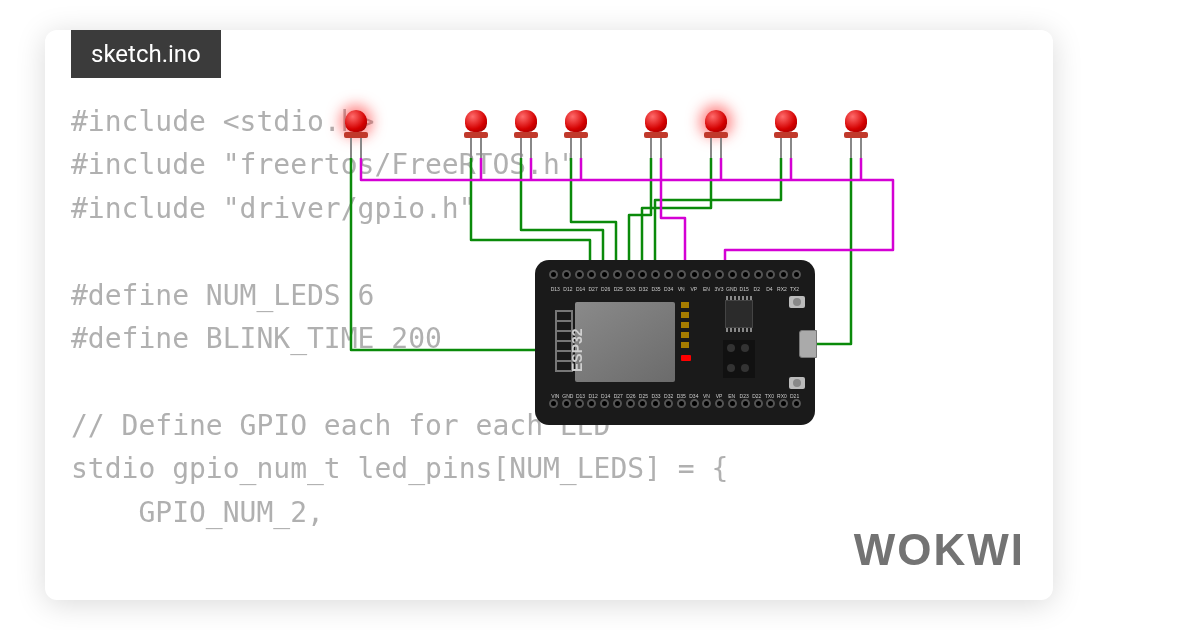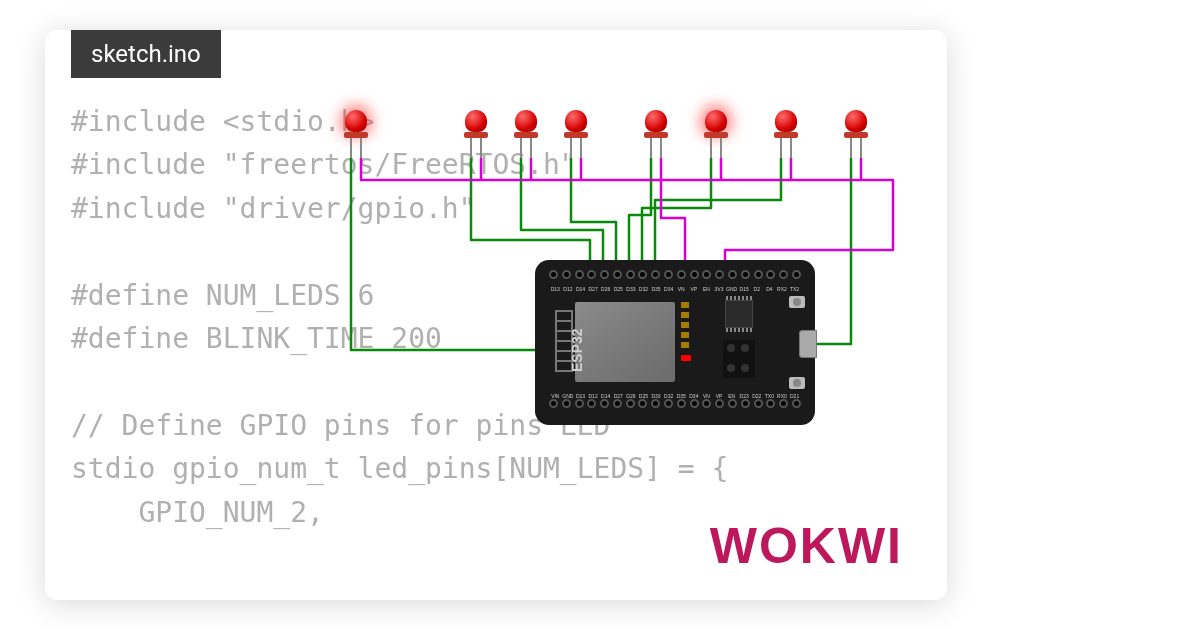--- a/index.html
+++ b/index.html
@@ -8,21 +8,21 @@
     height: 630px;
     background: #fff;
     font-family: -apple-system, BlinkMacSystemFont, "Segoe UI", Roboto, sans-serif;
     position: relative;
     overflow: hidden;
   }
   .card {
     position: absolute;
     left: 45px;
     top: 30px;
-    width: 902px;
+    width: 1008px;
     height: 570px;
     background: #fff;
     border-radius: 12px;
     box-shadow: 0 4px 30px rgba(0,0,0,0.15);
     overflow: hidden;
   }
   .tab {
     position: absolute;
     left: 26px;
     top: 0px;
@@ -37,27 +37,27 @@
     left: 26px;
     top: 70px;
     font-family: ui-monospace, "SF Mono", Menlo, Consolas, monospace;
     font-size: 28px;
     line-height: 1.55;
     color: #b0b0b0;
     white-space: pre;
   }
   .logo {
     position: absolute;
-    right: 44px;
+    right: 28px;
     bottom: 25px;
     font-family: "Comic Sans MS", cursive, sans-serif;
-    font-size: 50px;
+    font-size: 44px;
     font-weight: bold;
     letter-spacing: 2px;
-    color: #be185d;
+    color: #737373;
   }
   .circuit {
     position: absolute;
     left: 300px;
     top: 80px;
     width: 620px;
     height: 320px;
   }
   .wires { position:absolute; left:0; top:0; }
   .led {
@@ -137,21 +137,21 @@
     <span>sketch.ino</span>
   </div>
 
   <pre class="code"><span>#include &lt;stdio.h&gt;</span>
 <span>#include "freertos/FreeRTOS.h"</span>
 <span>#include "driver/gpio.h"</span>
 <span></span>
 <span>#define NUM_LEDS 6</span>
 <span>#define BLINK_TIME 200</span>
 <span></span>
-<span>// Define GPIO pins for pins LED</span>
+<span>// Define GPIO each for each LED</span>
 <span>stdio gpio_num_t led_pins[NUM_LEDS] = {</span>
 <span>    GPIO_NUM_2,</span></pre>
 
   <div class="circuit">
 
     <svg class="wires" width="620" height="340">
       <g stroke-width="2.5" fill="none" stroke-linejoin="round">
 
         <path d="M6 48 L6 240 L230 240 L230 290 L268 290 L268 164" stroke="#0a8a0a"></path>
         <path d="M126 48 L126 130 L245 130 L245 164" stroke="#0a8a0a"></path>

